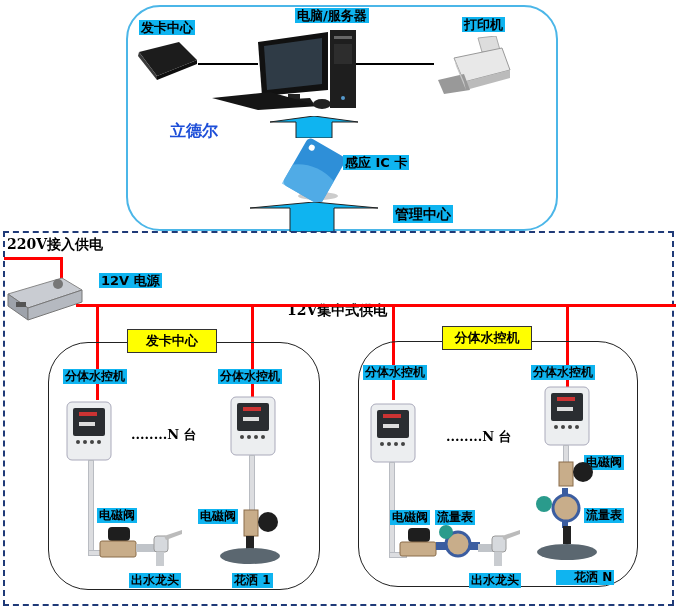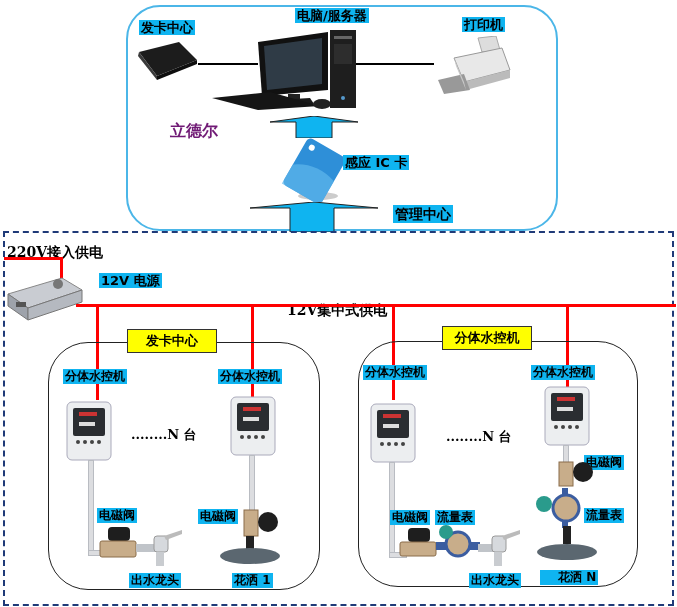--- a/index.html
+++ b/index.html
@@ -56,21 +56,21 @@
   </svg>
 </div>
 
 <div class="abs" style="left:270px;top:116px;width:88px;height:22px;">
   <svg width="88" height="22">
       <polygon points="0,6 44,0 88,6 62,6 62,22 26,22 26,6" fill="#0fb4f0" stroke="#222" stroke-width="1"></polygon>
     </svg>
 </div>
 
 <div class="abs" style="left:136px;top:121px;">
-  <div style="font-family:'DejaVu Sans',sans-serif;font-weight:bold;font-size:16px;color:#701a75;margin-left:34px;line-height:20px;">立德尔</div>
+  <div style="font-family:'DejaVu Sans',sans-serif;font-weight:bold;font-size:16px;color:#1d4ed8;margin-left:34px;line-height:20px;">立德尔</div>
 </div>
 
 <div class="abs" style="left:280px;top:136px;width:70px;height:66px;">
   <svg width="70" height="66">
     <ellipse cx="38" cy="60" rx="20" ry="4" fill="#ccc"></ellipse>
     <g transform="rotate(30 35 32)">
       <rect x="14" y="8" width="44" height="54" rx="5" fill="#2e8fd8"></rect>
       <path d="M14 40 Q34 26 58 34 L58 62 L14 62Z" fill="#5fb7ec" opacity="0.7"></path>
       <circle cx="22" cy="16" r="3" fill="#fff"></circle>
     </g>
@@ -80,21 +80,21 @@
 
 <div class="abs" style="left:250px;top:202px;width:128px;height:30px;">
   <svg width="128" height="30">
       <polygon points="0,6 64,0 128,6 84,6 84,30 40,30 40,6" fill="#0fb4f0" stroke="#222" stroke-width="1"></polygon>
     </svg>
 </div>
 <span class="lbl" style="left:393px;top:205px;font-size:14px;line-height:18px;">管理中心</span>
 
 <div class="abs" style="left:3px;top:231px;width:667px;height:371px;border:2px dashed #1f3a78;"></div>
 
-<span class="plain" style="left:7px;top:244px;font-size:14px;">220V接入供电</span>
+<span class="plain" style="left:7px;top:236px;font-size:14px;">220V接入供电</span>
 
 <div class="redh" style="left:4px;top:257px;width:58px;"></div>
 <div class="redv" style="left:60px;top:257px;height:26px;"></div>
 
 <div class="abs" style="left:6px;top:276px;width:78px;height:46px;">
   <svg width="78" height="46">
     <polygon points="2,18 56,2 76,14 22,32" fill="#c9ccd2" stroke="#888"></polygon>
     <polygon points="2,18 22,32 22,44 2,30" fill="#9ea3ab" stroke="#777"></polygon>
     <polygon points="22,32 76,14 76,26 22,44" fill="#b5b9c0" stroke="#777"></polygon>
     <circle cx="52" cy="8" r="5" fill="#777"></circle>
@@ -256,13 +256,13 @@
       <circle cx="10" cy="16" r="8" fill="#2a9b8c"></circle>
     </svg>
 </div>
 <span class="lbl" style="left:584px;top:508px;">流量表</span>
 <div class="abs" style="left:535px;top:526px;width:64px;height:36px;">
   <svg width="64" height="36">
       <rect x="28" y="0" width="8" height="18" fill="#222"></rect>
       <ellipse cx="32" cy="26" rx="30" ry="8" fill="#5b6770"></ellipse>
     </svg>
 </div>
-<span class="lbl" style="left:540px;top:570px;padding-left:18px;">花洒 N</span>
+<span class="lbl" style="left:556px;top:570px;padding-left:18px;">花洒 N</span>
 
 </body></html>

